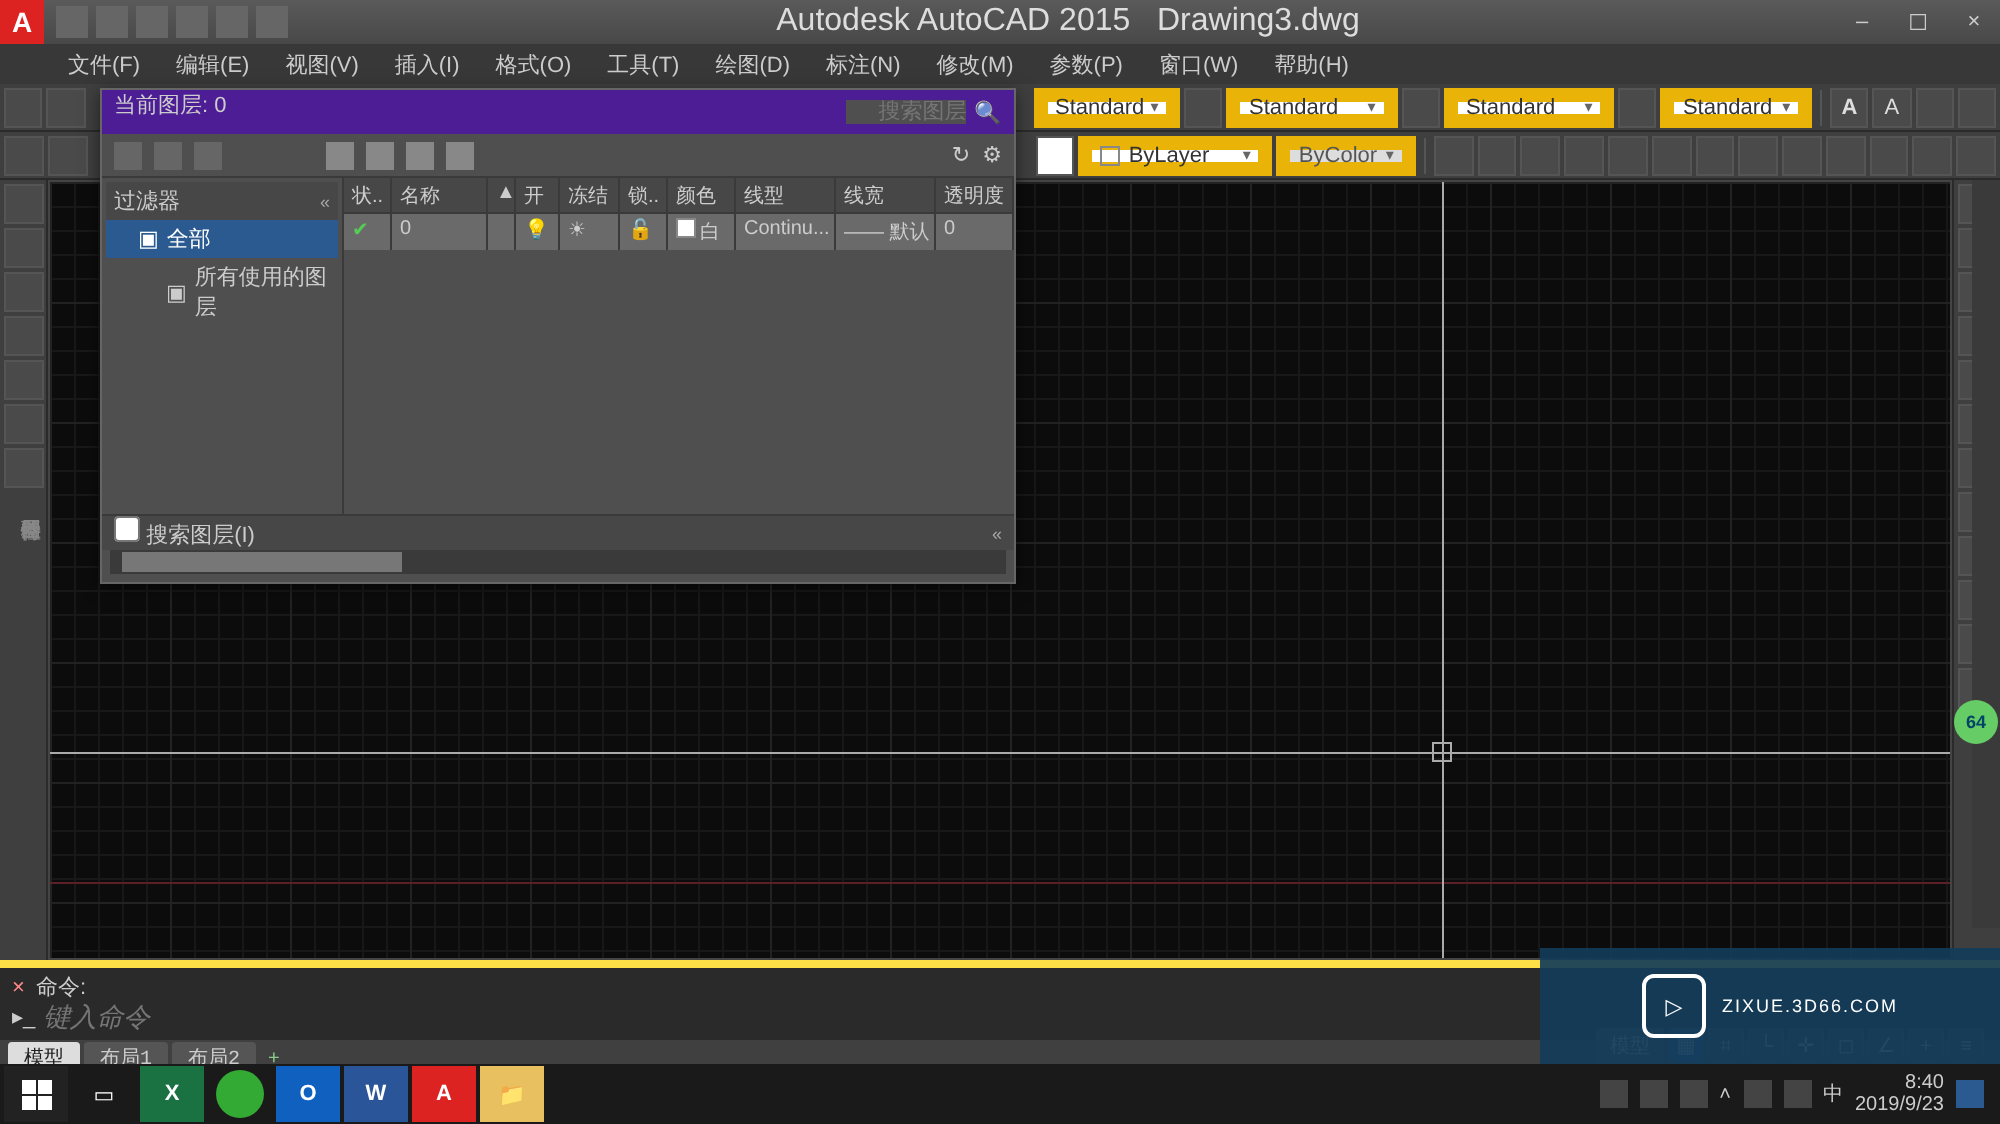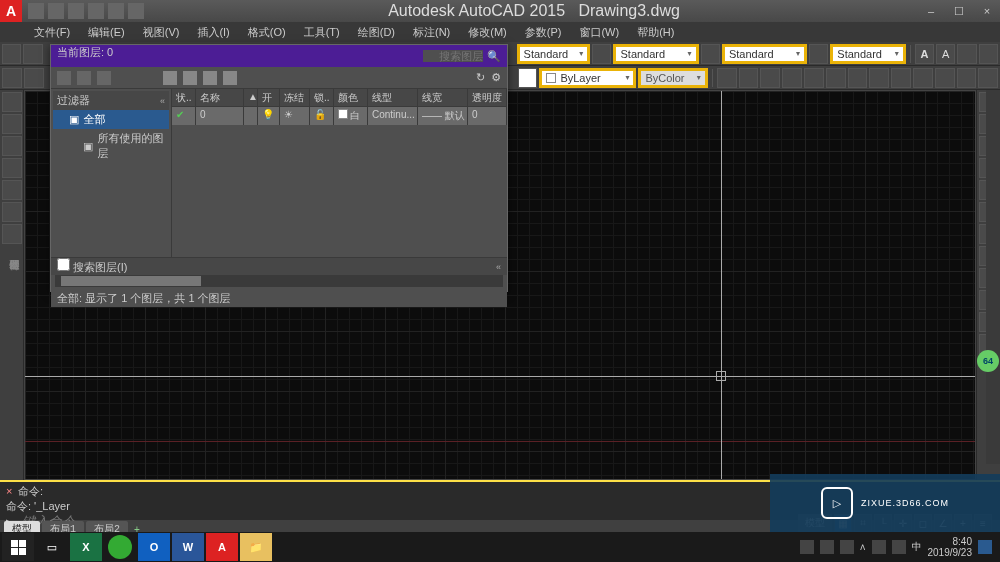--- a/index.html
+++ b/index.html
@@ -12,21 +12,21 @@
 .title-text { flex: 1; text-align: center; font-size: 16px; }
 .win-controls { display: flex; gap: 2px; }
 .win-btn { width: 26px; height: 18px; display: flex; align-items: center; justify-content: center; color: #ccc; }
 
 .menubar { height: 20px; background: #383838; display: flex; align-items: center; padding-left: 26px; gap: 2px; }
 .menu-item { padding: 2px 8px; color: #ccc; font-size: 11px; text-align: center; }
 
 .toolbar-row { height: 24px; background: #3f3f3f; border-bottom: 1px solid #2a2a2a; display: flex; align-items: center; padding: 0 2px; gap: 2px; }
 .tb-btn { width: 20px; height: 20px; background: #4a4a4a; border: 1px solid #555; display: inline-block; }
 .tb-sep { width: 1px; height: 18px; background: #555; margin: 0 2px; }
-.tb-dropdown { height: 20px; background: #fff; border: 3px solid #eab308; font-size: 11px; color: #333; display: flex; align-items: center; padding: 0 4px; }
+.tb-dropdown { height: 20px; background: #fff; border: 7px solid #eab308; font-size: 11px; color: #333; display: flex; align-items: center; padding: 0 4px; }
 .tb-dropdown .arr { margin-left: auto; font-size: 8px; color: #666; }
 .tb-dropdown-gray { background: #ddd; color: #555; }
 
 .main-area { position: relative; height: 390px; background: #fca5a5; display: flex; }
 .left-rail { width: 24px; background: #3f3f3f; border-right: 1px solid #2a2a2a; display: flex; flex-direction: column; gap: 2px; padding: 2px; }
 .left-rail .tb-btn { width: 20px; height: 20px; }
 .cjk-vert { writing-mode: vertical-rl; font-size: 10px; color: #888; margin-top: 6px; }
 .right-rail { width: 24px; background: #3f3f3f; border-left: 1px solid #2a2a2a; display: flex; flex-direction: column; gap: 2px; padding: 2px; }
 .canvas { flex: 1; position: relative; overflow: hidden; background: #0c0c0c; border: 1px solid #444; }
 .grid { position: absolute; inset: 0; background-image:
@@ -57,21 +57,21 @@
 .lp-grid { flex: 1; display: flex; flex-direction: column; }
 .lp-grid-hd { height: 18px; background: #474747; display: flex; font-size: 10px; border-bottom:1px solid #3a3a3a;}
 .lp-col { padding: 2px 4px; border-right: 1px solid #3a3a3a; overflow:hidden; white-space:nowrap;}
 .lp-row { height: 18px; display: flex; font-size: 10px; background: #6a6a6a; }
 .swatch { width:10px; height:10px; border:1px solid #888; background:#fff; display:inline-block; margin-right:2px;}
 .lp-inv { height: 18px; background:#474747; display:flex; align-items:center; padding:0 6px; justify-content:space-between; border-top:1px solid #3a3a3a;}
 .lp-foot { height: 18px; padding: 2px 6px; background:#4f4f4f; color:#ccc; font-size:11px; }
 .lp-sb { height: 12px; background:#3a3a3a; position:relative; margin:0 4px 2px;}
 .lp-sb-thumb { position:absolute; left:6px; top:1px; width:140px; height:10px; background:#777; }
 
-.cmd-area { background:#2a2a2a; height: 40px; border-top:2px solid #fde047; padding:2px 6px; font-family: Consolas, monospace; font-size:11px; color:#ccc; }
+.cmd-area { background:#2a2a2a; height: 40px; border-top:4px solid #fde047; padding:2px 6px; font-family: Consolas, monospace; font-size:11px; color:#ccc; }
 .cmd-cross { display:inline-block; width:12px; color:#f88;}
 .cmd-input-row { display:flex; align-items:center; gap:4px; }
 .cmd-input { background:transparent; border:none; color:#888; font-style:italic; font-family:inherit; width:200px;}
 
 .tabs-row { height:18px; background:#404040; display:flex; align-items:center; gap:2px; padding:0 4px; font-size:10px;}
 .tab { background:#ddd; color:#222; padding:1px 8px; border-radius:2px 2px 0 0; }
 .tab.inact { background:#555; color:#ccc;font-family:Liberation Mono, monospace; }
 
 .statusbar { position:absolute; bottom:30px; right:8px; display:flex; align-items:center; gap:2px; font-size:10px;}
 .sb-btn { width:18px; height:18px; background:#444; border:1px solid #555; display:flex; align-items:center; justify-content:center; color:#ccc;}
@@ -291,26 +291,24 @@
       <div style="flex:1"></div>
     </div>
   </div>
   <div class="lp-inv">
     <label><input type="checkbox" style=""> <span>搜索图层(I)</span></label>
     <span class="chev">«</span>
   </div>
   <div class="lp-sb">
       <div class="lp-sb-thumb"></div>
     </div>
-  <div class="lp-foot">全部: 显示了 1 个图层，共 1 个图层</div>
 </div>
 
 <div class="cmd-area">
   <div><span class="cmd-cross">×</span><span>命令:</span></div>
-  <div>命令: '_Layer</div>
   <div class="cmd-input-row">
     <span>▸_</span>
     <input class="cmd-input" placeholder="键入命令" style="">
   </div>
 </div>
 
 <div class="tabs-row">
   <div class="tab">模型</div>
   <div class="tab inact">布局1</div>
   <div class="tab inact">布局2</div>

